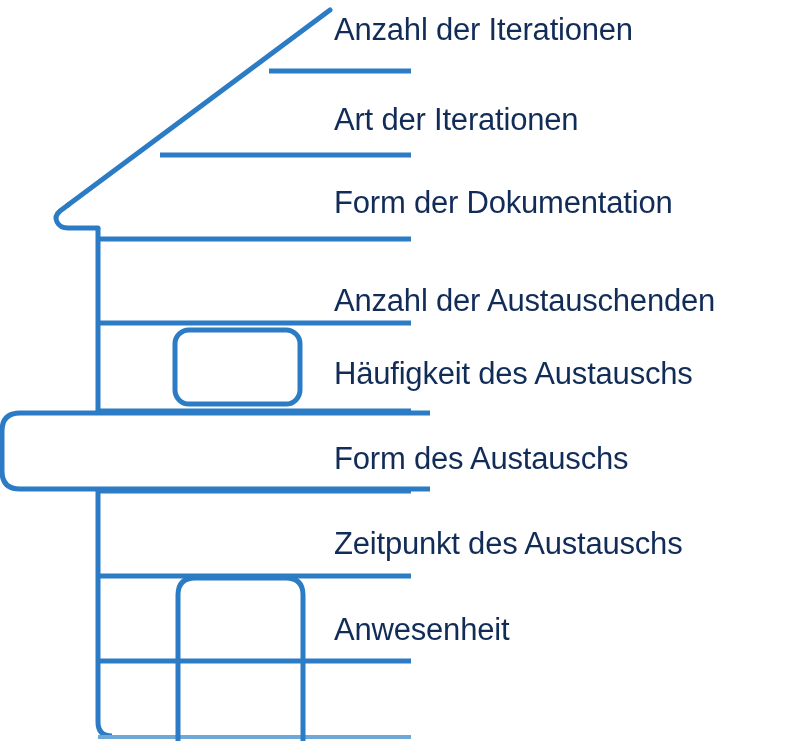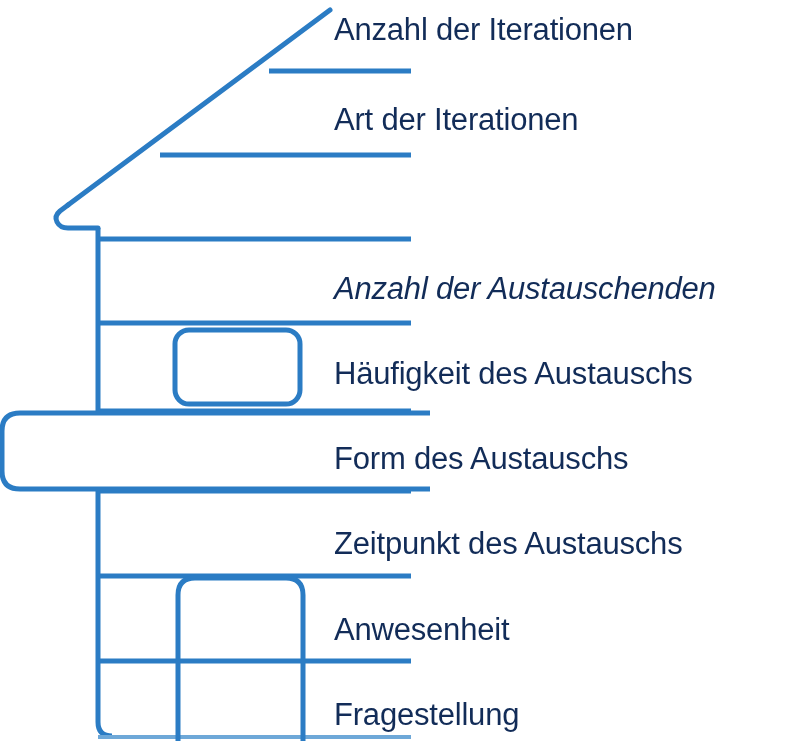--- a/index.html
+++ b/index.html
@@ -76,26 +76,26 @@
     <path d="M 430 413 L 20 413 Q 2 413 2 431 L 2 471 Q 2 489 20 489 L 430 489" fill="none" stroke="#2b7cc4" stroke-width="5" stroke-linecap="butt"></path>
 
     <path d="M 178 741 L 178 595 Q 178 578 195 578 L 286 578 Q 303 578 303 595 L 303 741" fill="none" stroke="#2b7cc4" stroke-width="5" stroke-linecap="butt"></path>
 
   </svg>
 
   <div class="label" style="top:14px;">Anzahl der Iterationen</div>
 
   <div class="label" style="top:104px;">Art der Iterationen</div>
 
+  <div class="label" style="top:187px;">Form der Dokumentation</div>
 
-  <div class="label" style="top:273px;font-style:italic;">Anzahl der Austauschenden</div>
+  <div class="label" style="top:285px;">Anzahl der Austauschenden</div>
 
   <div class="label" style="top:443px;">Form des Austauschs</div>
 
   <div class="label" style="top:358px;">Häufigkeit des Austauschs</div>
 
   <div class="label" style="top:614px;">Anwesenheit</div>
 
   <div class="label" style="top:528px;">Zeitpunkt des Austauschs</div>
 
-  <div class="label" style="top:699px;">Fragestellung</div>
 
 </div>
 
 </body></html>

